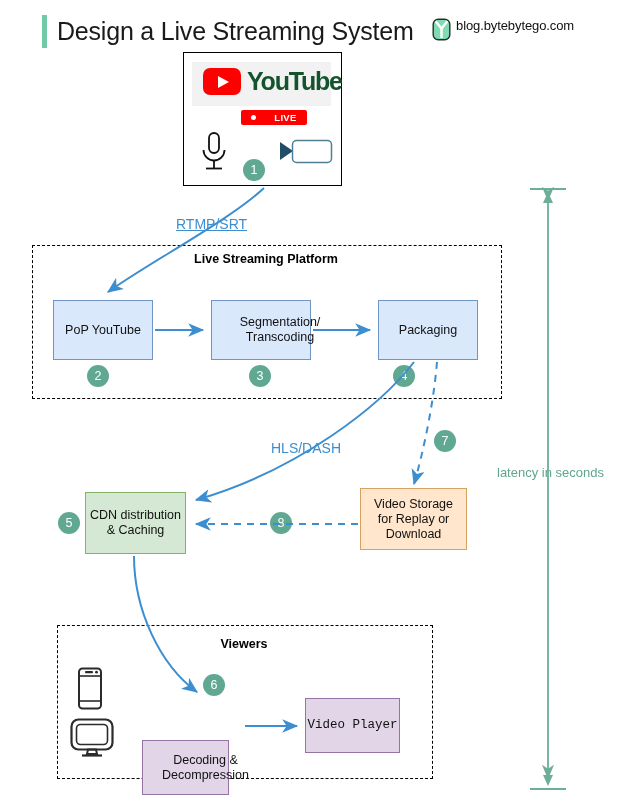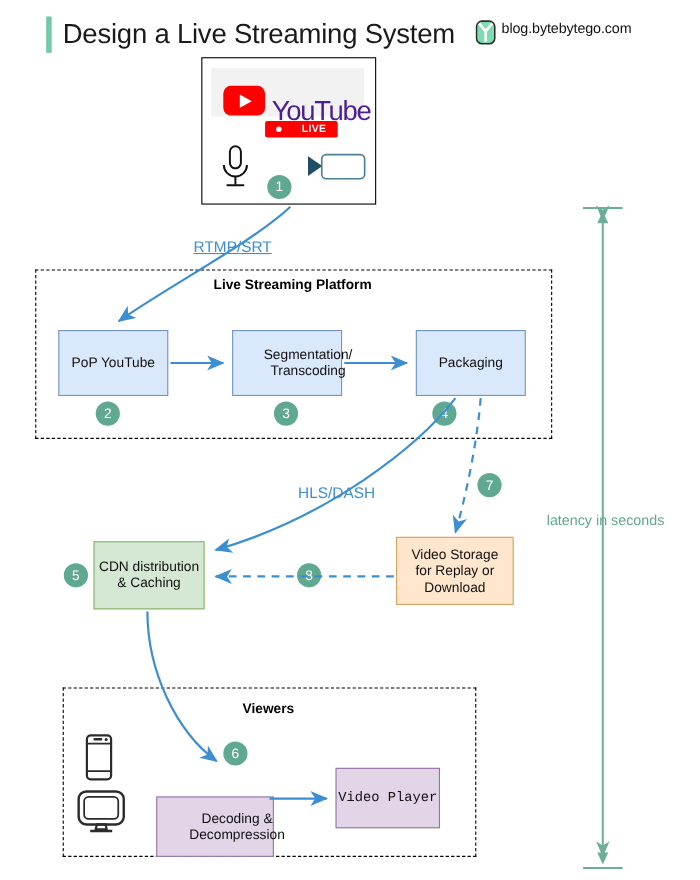--- a/index.html
+++ b/index.html
@@ -17,22 +17,22 @@
 
   
   #source-box{left:183px;top:52px;width:157px;height:132px;border:1.6px solid #000;
               background:#fff;}
   #yt-strip{left:192px;top:62px;width:139px;height:44px;background:#f2f2f2;}
   #yt-logo{left:203px;top:68px;display:flex;align-items:center;gap:6px;}
   #yt-play{width:38px;height:27px;background:#f00;border-radius:7px;position:relative;}
   #yt-play::after{content:"";position:absolute;left:15px;top:7.5px;
       border-left:11px solid #fff;border-top:6.5px solid transparent;
       border-bottom:6.5px solid transparent;}
-  #yt-word{font-size:25px;font-weight:normal;color:#4c1d95;letter-spacing:-1.2px;
-           line-height:27px;margin-top:20px;}
+  #yt-word{font-size:25px;font-weight:bold;color:#14532d;letter-spacing:-1.2px;
+           line-height:27px;}
   #live-badge{left:241px;top:110px;width:66px;height:15px;background:#f00;border-radius:2px;
        color:#fff;font-size:9.5px;font-weight:bold;display:flex;align-items:center;
        justify-content:center;gap:18px;letter-spacing:0.3px;}
   #live-dot{width:5px;height:5px;border-radius:50%;background:#fff;display:inline-block;}
   #mic-icon{left:198px;top:131px;width:32px;height:42px;}
   #cam-icon{left:279px;top:138px;width:54px;height:28px;}
 
   
   .group{border:1.6px dashed #000;background:transparent;}
   #platform-group{left:32px;top:245px;width:468px;height:152px;}
@@ -47,21 +47,21 @@
   .blue{background:#dae8fc;border:1.3px solid #7094c4;}
   .green{background:#d5e8d4;border:1.3px solid #84b368;align-items:center;}
   .orange{background:#ffe6cc;border:1.3px solid #d6a25f;}
   .purple{background:#e1d5e7;border:1.3px solid #9673a6;}
 
   #node-pop{left:53px;top:300px;width:100px;height:60px;}
   #node-seg{left:211px;top:300px;width:100px;height:60px;padding-left:38px;}
   #node-pack{left:378px;top:300px;width:100px;height:60px;}
   #node-cdn{left:85px;top:492px;width:101px;height:62px;}
   #node-storage{left:360px;top:488px;width:107px;height:62px;}
-  #node-decode{left:142px;top:724px;width:107px;height:55px;padding-left:40px;}
+  #node-decode{left:142px;top:740px;width:87px;height:55px;padding-left:40px;}
   #node-player{left:305px;top:698px;width:95px;height:55px;font-family:Liberation Mono, monospace;}
 
   
   .badge{position:absolute;width:22px;height:22px;border-radius:50%;background:#61a893;
          color:#fff;font-size:12.5px;display:flex;align-items:center;justify-content:center;}
   #badge-1{left:243px;top:159px;}
   #badge-2{left:87px;top:365px;}
   #badge-3{left:249px;top:365px;}
   #badge-4{left:393px;top:365px;}
   #badge-5{left:58px;top:512px;}

